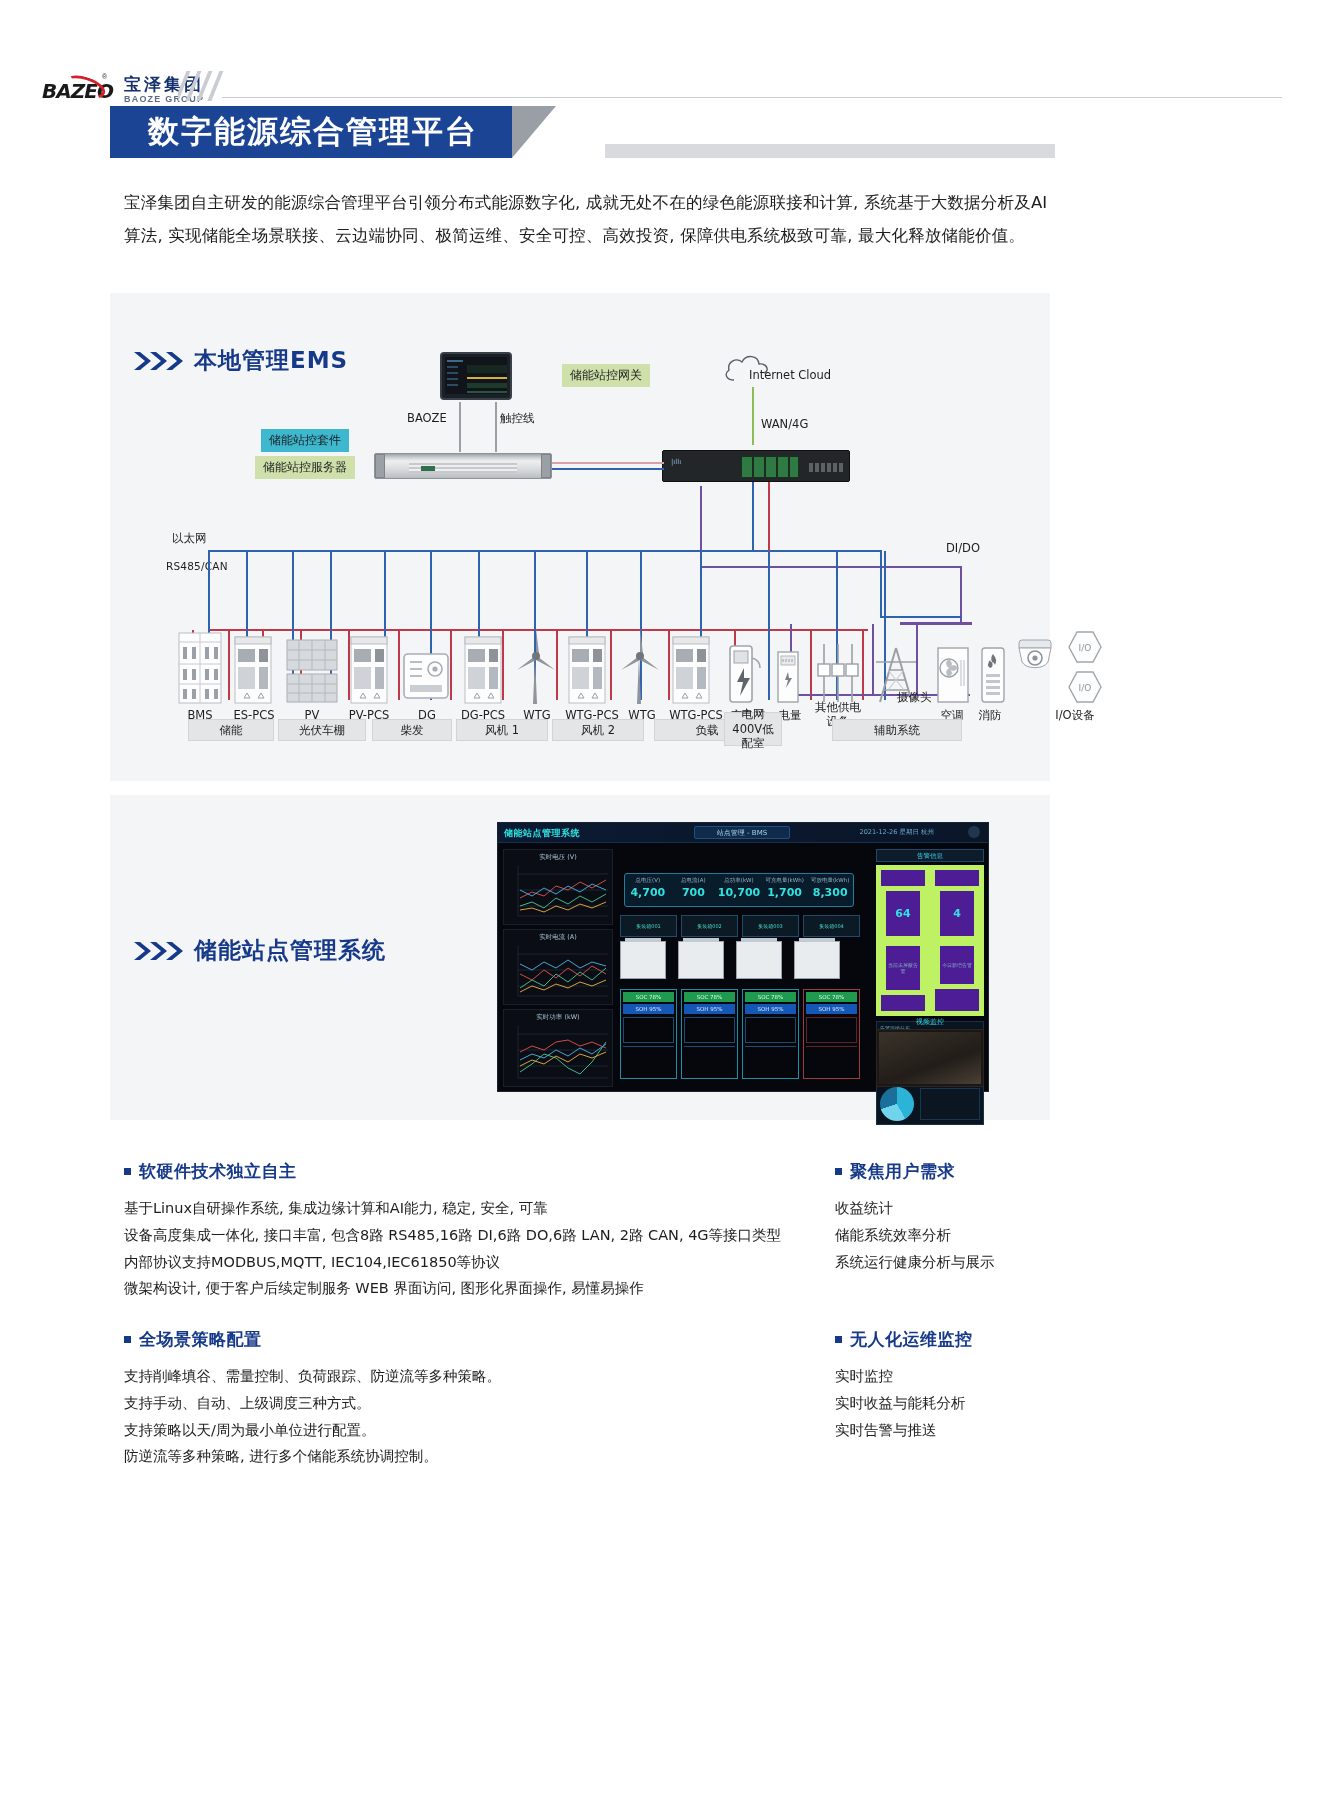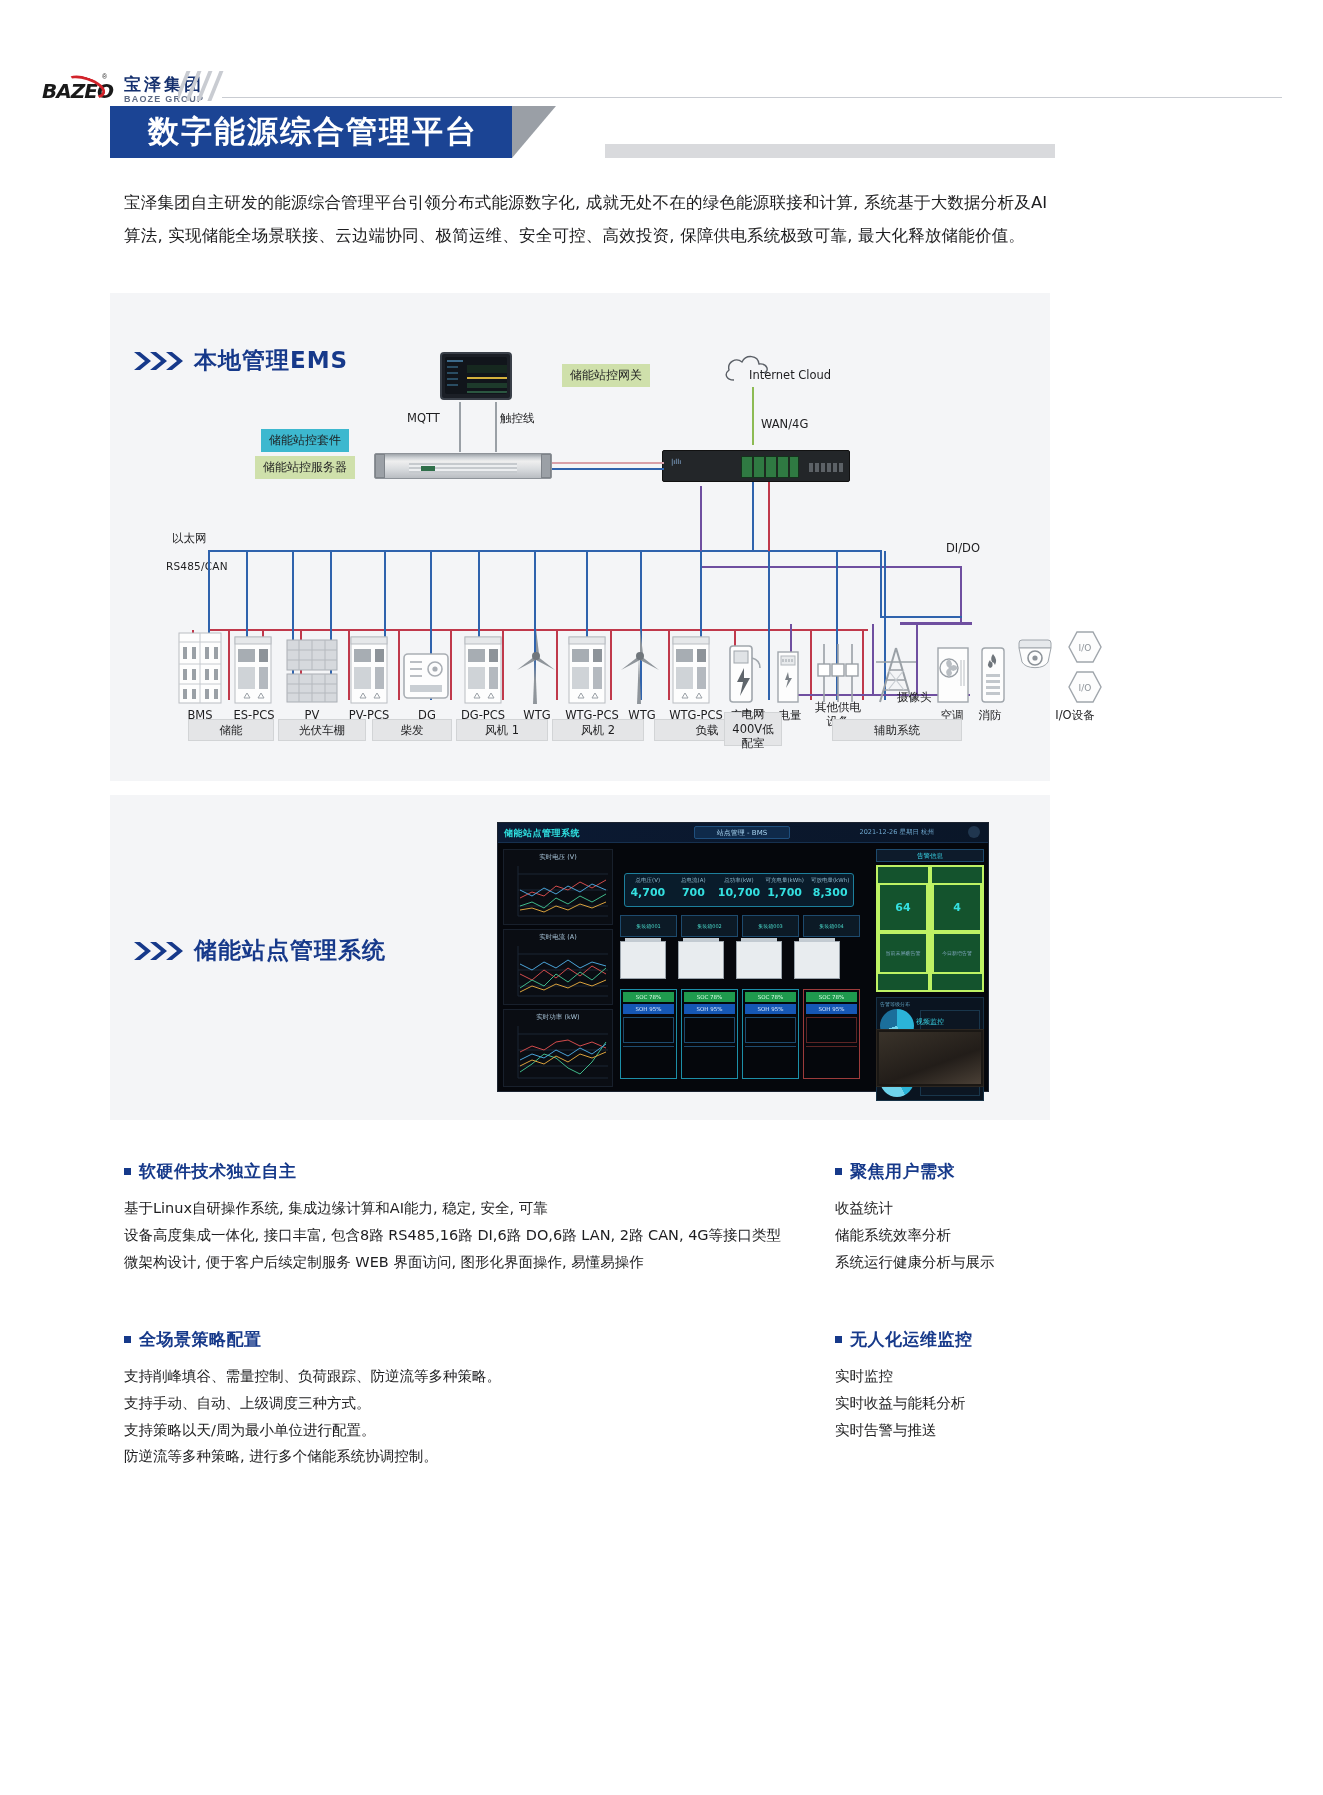--- a/index.html
+++ b/index.html
@@ -125,21 +125,21 @@
   .dash .hdr .dt { position: absolute; right: 54px; top: 5px; font-size: 6.5px; color: #6fa8cf; font-family: "DejaVu Sans", sans-serif; }
   .mini-chart { position: absolute; background: #0a0d13; border: 1px solid #18202c; }
   .mini-chart .ttl { position: absolute; left: 0; right: 0; top: 3px; text-align: center; font-size: 6.5px; color: #a8c4d8; font-family: "DejaVu Sans", sans-serif; }
   .kpi-bar { position: absolute; left: 126px; top: 50px; width: 230px; height: 34px; background: rgba(12,40,60,.65); border: 1px solid #1d7f9c; border-radius: 3px; display: flex; }
   .kpi { flex: 1; text-align: center; padding-top: 3px; }
   .kpi .k { font-size: 5.5px; color: #8fb8cc; font-family: "DejaVu Sans", sans-serif; }
   .kpi .v { font-size: 11px; color: #34e0e0; font-weight: 700; font-family: "DejaVu Sans", sans-serif; margin-top: 2px; }
   .alarm { position: absolute; right: 4px; top: 26px; width: 108px; }
   .alarm .ab { background: #0d1b2b; border: 1px solid #1d4a6d; height: 13px; font-size: 6.5px; color: #39d6e8; text-align: center; line-height: 13px; font-family: "DejaVu Sans", sans-serif; }
   .alarm .nums { display: flex; margin-top: 3px; }
-  .alarm .nums div { flex: 1; background: #14532d; border: 2px solid #bef264; text-align: center; padding: 16px 0; }
+  .alarm .nums div { flex: 1; background: #4c1d95; border: 5px solid #bef264; text-align: center; padding: 16px 0; }
   .alarm .nums .n { font-size: 11px; color: #34e0e0; font-weight: 700; font-family: "DejaVu Sans", sans-serif; }
   .alarm .nums .c { font-size: 5px; color: #7fa6bd; font-family: "DejaVu Sans", sans-serif; }
   .pie { width: 34px; height: 34px; border-radius: 50%; background: conic-gradient(#2bb4d8 0 42%, #6fd4ec 42% 70%, #1b6f9b 70% 100%); }
   .batt { position: absolute; width: 46px; height: 38px; background: #e8ecef; border: 1px solid #9aa3ab; }
   .batt .cap { position: absolute; left: 4px; right: 4px; top: -4px; height: 4px; background: #c3cbd2; }
   .soc { position: absolute; height: 10px; background: #1f9a4e; color: #d9ffe6; font-size: 5.5px; text-align: center; line-height: 10px; font-family: "DejaVu Sans", sans-serif; }
   .soh { position: absolute; height: 10px; background: #1557b5; color: #dbe9ff; font-size: 5.5px; text-align: center; line-height: 10px; font-family: "DejaVu Sans", sans-serif; }
   .video { position: absolute; right: 4px; bottom: 4px; width: 108px; height: 58px; background: #1a1714; border: 1px solid #2c2620; }
   .video .vt { position: absolute; left: 0; right: 0; top: -13px; text-align: center; font-size: 7px; color: #39d6e8; font-family: "DejaVu Sans", sans-serif; }
 
@@ -203,21 +203,21 @@
       <i style="left:2px;top:9px;width:11px;height:1.5px;background:#2a4d63"></i>
       <i style="left:2px;top:15px;width:11px;height:1.5px;background:#2a4d63"></i>
       <i style="left:2px;top:21px;width:11px;height:1.5px;background:#2a4d63"></i>
       <i style="left:2px;top:27px;width:11px;height:1.5px;background:#2a4d63"></i>
       <i style="left:22px;top:8px;width:40px;height:8px;background:#16281f"></i>
       <i style="left:22px;top:20px;width:40px;height:2px;background:#d4b13c"></i>
       <i style="left:22px;top:26px;width:40px;height:5px;background:#1d3a2b"></i>
       <i style="left:22px;top:34px;width:40px;height:1.5px;background:#2b5640"></i>
     </div>
   </div>
-  <div class="dlabel" style="left:407px; top:411px;">MQTT</div>
+  <div class="dlabel" style="left:407px; top:411px;">BAOZE</div>
   <div class="dlabel" style="left:500px; top:411px;">触控线</div>
   <div class="vline gry" style="left:459px; top:402px; height:50px;"></div>
   <div class="vline gry" style="left:495px; top:402px; height:50px;"></div>
 
   <div class="cloud">
     <svg width="56" height="32" viewBox="0 0 56 32">
       <path d="M12 28 C4 28 2 22 7 18 C5 10 14 5 20 10 C24 2 36 3 37 12 C45 11 48 19 42 21" fill="none" stroke="#5a5f66" stroke-width="1.4"></path>
     </svg>
   </div>
   <div class="dlabel" style="left:749px; top:368px;">Internet Cloud</div>
@@ -711,20 +711,21 @@
   </div>
 
   <div class="feat" style="left:124px; top:1160px; width:700px;">
     <h3>
         <span class="sq"></span>
         <span>软硬件技术独立自主</span>
       </h3>
     <ul>
       <li>基于Linux自研操作系统, 集成边缘计算和AI能力, 稳定, 安全, 可靠</li>
       <li>设备高度集成一体化, 接口丰富, 包含8路 RS485,16路 DI,6路 DO,6路 LAN, 2路 CAN, 4G等接口类型</li>
+      <li>内部协议支持MODBUS,MQTT, IEC104,IEC61850等协议</li>
       <li>微架构设计, 便于客户后续定制服务 WEB 界面访问, 图形化界面操作, 易懂易操作</li>
     </ul>
   </div>
 
   <div class="feat" style="left:835px; top:1160px; width:300px;">
     <h3>
         <span class="sq"></span>
         <span>聚焦用户需求</span>
       </h3>
     <ul>

